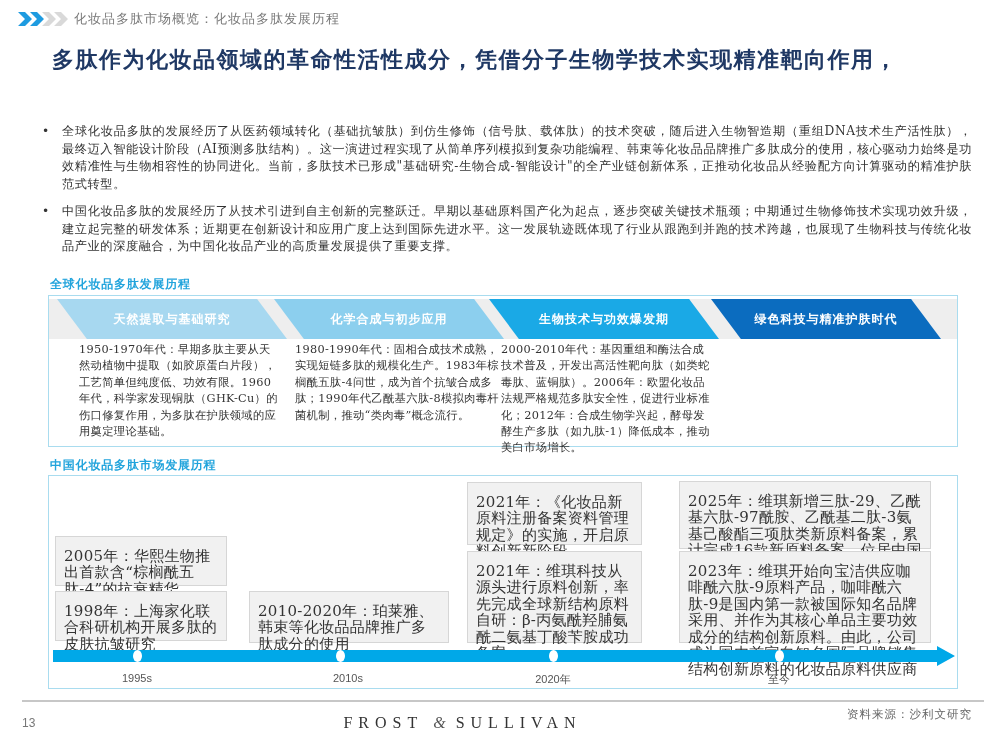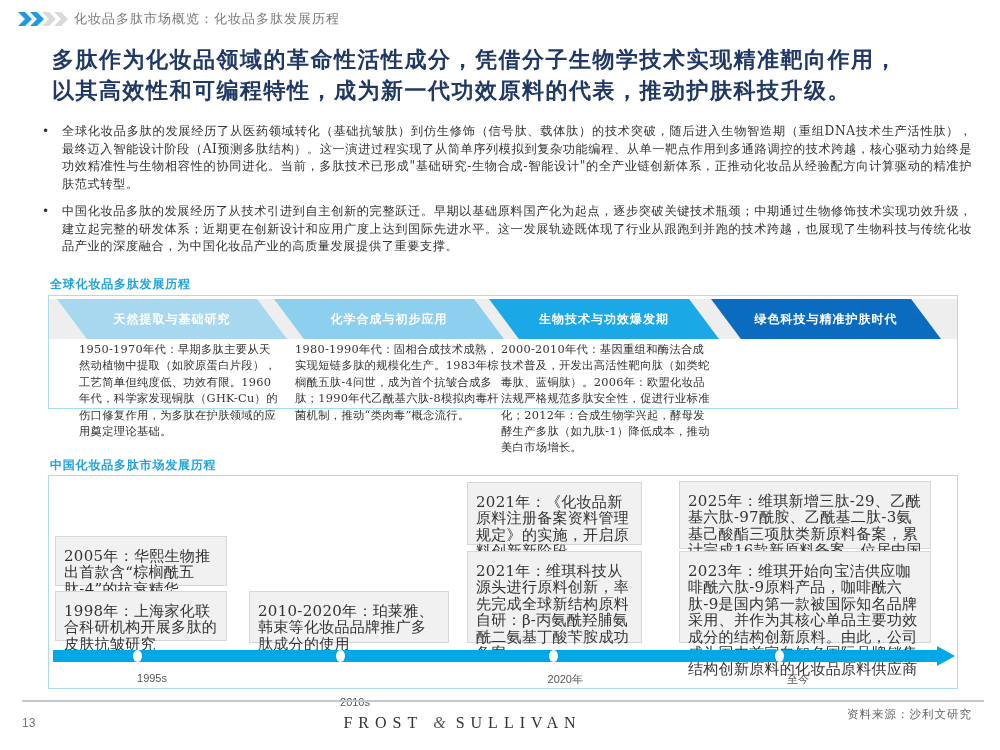--- a/index.html
+++ b/index.html
@@ -15,33 +15,33 @@
 
   .bullets { position: absolute; left: 42px; top: 123px; width: 930px; }
   .bullet { display: flex; font-size: 12.2px; line-height: 17.5px; color: #333; margin-bottom: 10px; letter-spacing: 0.6px; }
   .bullet .dot { width: 20px; flex: none; font-family: "DejaVu Sans", sans-serif; color: #333; }
   .bullet .txt { flex: 1; text-align: justify; }
 
   .sec-title { position: absolute; font-size: 12px; font-weight: bold; color: #22a4dc; letter-spacing: 0.8px; }
   .sec-title.global { left: 50px; top: 276px; }
   .sec-title.china { left: 50px; top: 457px; }
 
-  .global-frame { position: absolute; left: 48px; top: 295px; width: 910px; height: 114px; border: 1px solid #a9dcef; background: #fff; }
+  .global-frame { position: absolute; left: 48px; top: 295px; width: 910px; height: 152px; border: 1px solid #a9dcef; background: #fff; }
   .phase-band { position: absolute; left: 0; top: 3px; width: 100%; height: 40px; background: #eeeeee; }
   .phase { position: absolute; top: 3px; height: 40px; display: flex; align-items: center; justify-content: center; color: #fff; font-size: 12px; font-weight: bold; letter-spacing: 1px;
            clip-path: polygon(0 0, 87% 0, 100% 100%, 13% 100%); }
   .phase-text { position: relative; z-index: 1; }
   .phase-desc { position: absolute; top: 46px; font-size: 11.3px; line-height: 16.4px; color: #333; letter-spacing: 0.3px; }
 
   .china-frame { position: absolute; left: 48px; top: 475px; width: 910px; height: 214px; border: 1px solid #a9dcef; background: #fff; }
   .evt { position: absolute; background: #f1f1f1; border: 1px solid #d6d6d6; font-size: 15px; line-height: 16.4px; color: #333; padding: 11px 8px; letter-spacing: 0.3px; }
 
   .tl-arrow { position: absolute; left: 4px; top: 170px; width: 902px; height: 20px; }
   .tl-dot { position: absolute; top: 174px; width: 9px; height: 12px; background: #fff; border-radius: 50%; }
-  .tl-label { position: absolute; top: 196px; font-size: 11px; color: #555; font-family: "Liberation Sans", sans-serif; text-align: right; width: 60px; }
+  .tl-label { position: absolute; top: 196px; font-size: 11px; color: #555; font-family: "Liberation Sans", sans-serif; text-align: center; width: 60px; }
 
   .footer-line { position: absolute; left: 22px; top: 700px; width: 962px; height: 2px; background: #c7c7c7; }
   .page-num { position: absolute; left: 22px; top: 716px; font-size: 12px; color: #777; font-family: "Liberation Sans", sans-serif; }
   .brand { position: absolute; left: 0; width: 925px; top: 714px; text-align: center; font-size: 16px; letter-spacing: 6px; color: #333; font-family: "Liberation Serif", serif; }
   .brand .amp { font-style: italic; color: #555; letter-spacing: 0; margin: 0 10px; }
   .source { position: absolute; right: 28px; top: 707px; font-size: 11.5px; color: #666; letter-spacing: 1px; }
 </style>
 </head>
 <body>
 
@@ -58,27 +58,26 @@
       </svg>
     <svg class="chev" viewBox="0 0 14 14">
         <polygon points="0,0 7,0 14,7 7,14 0,14 7,7" fill="#d9d9d9"></polygon>
       </svg>
   </div>
   <span class="crumb">化妆品多肽市场概览：化妆品多肽发展历程</span>
 </div>
 
 <div class="headline">
   <div>多肽作为化妆品领域的革命性活性成分，凭借分子生物学技术实现精准靶向作用，</div>
-  <div>以其高效性和可编程特性，成为新一代功效原料的代表，推动护肤科技升级。</div>
 </div>
 
 <div class="bullets">
   <div class="bullet">
     <span class="dot">•</span>
-    <span class="txt">全球化妆品多肽的发展经历了从医药领域转化（基础抗皱肽）到仿生修饰（信号肽、载体肽）的技术突破，随后进入生物智造期（重组DNA技术生产活性肽），最终迈入智能设计阶段（AI预测多肽结构）。这一演进过程实现了从简单序列模拟到复杂功能编程、从单一靶点作用到多通路调控的技术跨越，核心驱动力始终是功效精准性与生物相容性的协同进化。当前，多肽技术已形成"基础研究-生物合成-智能设计"的全产业链创新体系，正推动化妆品从经验配方向计算驱动的精准护肤范式转型。</span>
+    <span class="txt">全球化妆品多肽的发展经历了从医药领域转化（基础抗皱肽）到仿生修饰（信号肽、载体肽）的技术突破，随后进入生物智造期（重组DNA技术生产活性肽），最终迈入智能设计阶段（AI预测多肽结构）。这一演进过程实现了从简单序列模拟到复杂功能编程、韩束等化妆品品牌推广多肽成分的使用，核心驱动力始终是功效精准性与生物相容性的协同进化。当前，多肽技术已形成"基础研究-生物合成-智能设计"的全产业链创新体系，正推动化妆品从经验配方向计算驱动的精准护肤范式转型。</span>
   </div>
   <div class="bullet">
     <span class="dot">•</span>
     <span class="txt">中国化妆品多肽的发展经历了从技术引进到自主创新的完整跃迁。早期以基础原料国产化为起点，逐步突破关键技术瓶颈；中期通过生物修饰技术实现功效升级，建立起完整的研发体系；近期更在创新设计和应用广度上达到国际先进水平。这一发展轨迹既体现了行业从跟跑到并跑的技术跨越，也展现了生物科技与传统化妆品产业的深度融合，为中国化妆品产业的高质量发展提供了重要支撑。</span>
   </div>
 </div>
 
 <div class="sec-title global">全球化妆品多肽发展历程</div>
 <div class="global-frame">
   <div class="phase-band"></div>
@@ -116,21 +115,21 @@
 
   <svg class="tl-arrow" viewBox="0 0 902 20" preserveAspectRatio="none">
     <polygon points="0,4 884,4 884,0 902,10 884,20 884,16 0,16" fill="#00a8e8"></polygon>
   </svg>
   <div class="tl-dot" style="left:84px;"></div>
   <div class="tl-dot" style="left:287px;"></div>
   <div class="tl-dot" style="left:500px;"></div>
   <div class="tl-dot" style="left:726px;"></div>
 
   <div class="tl-label" style="left:58px;">1995s</div>
-  <div class="tl-label" style="left:261px;margin-top:24px;">2010s</div>
+  <div class="tl-label" style="left:269px;">2010s</div>
   <div class="tl-label" style="left:474px;">2020年</div>
   <div class="tl-label" style="left:700px;">至今</div>
 </div>
 
 <div class="footer-line"></div>
 <div class="page-num">13</div>
 <div class="brand">
   <span>FROST</span><span class="amp">&amp;</span><span>SULLIVAN</span>
 </div>
 <div class="source">资料来源：沙利文研究</div>

